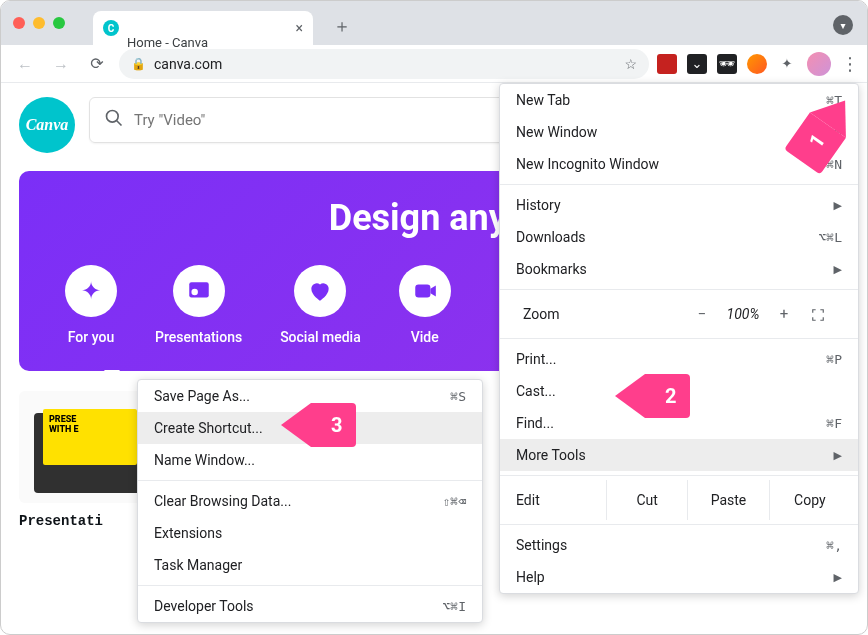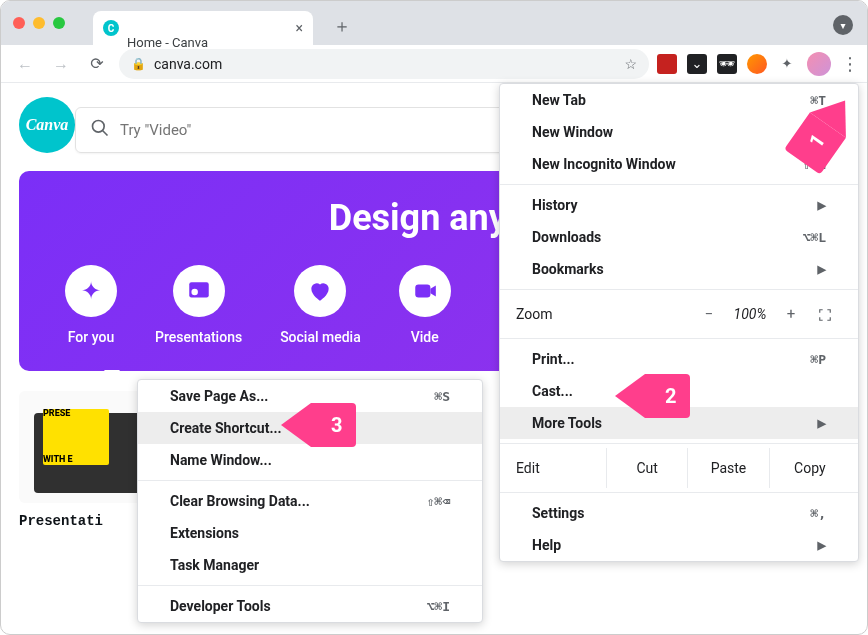--- a/index.html
+++ b/index.html
@@ -28,56 +28,56 @@
 .ext-i { width:20px; height:20px; border-radius:3px; display:flex; align-items:center; justify-content:center; font-size:13px; }
 .ext-red { background:#c5221f; }
 .ext-dark { background:#202124; color:#fff; }
 .ext-org { background:linear-gradient(135deg,#ff9800,#ff5722); border-radius:50%; }
 .ext-puz { color:#5f6368; }
 .avatar { width:24px; height:24px; border-radius:50%; background:linear-gradient(135deg,#f48fb1,#ce93d8); }
 .kebab { color:#5f6368; font-size:18px; letter-spacing:-2px; cursor:pointer; }
 
 
 .content { position:relative; padding:14px 18px; }
-.top-row { display:flex; align-items:flex-end; }
+.top-row { display:flex; gap:14px; align-items:flex-start; }
 .canva-logo { width:56px; height:56px; border-radius:50%; background:#00c4cc; display:flex; align-items:center; justify-content:center; color:#fff; font-weight:600; font-size:16px; font-style:italic; font-family:Georgia,serif; }
 .search { flex:1; height:46px; border:1px solid #e2e2e2; border-radius:6px; display:flex; align-items:center; padding:0 14px; gap:10px; box-shadow:0 1px 2px rgba(0,0,0,0.05); }
 .search-ic { color:#5f6368; font-size:18px; }
 .search-inp { border:none; outline:none; font-size:15px; color:#888; flex:1; background:transparent; }
 
 .hero { margin-top:18px; background:linear-gradient(135deg,#7b2ff7,#9333ea); border-radius:10px; padding:26px 20px 26px; color:#fff; position:relative; }
 .hero-title { font-size:36px; font-weight:700; text-align:center; margin-bottom:26px; }
 .cats { display:flex; gap:38px; justify-content:flex-start; padding-left:26px; }
 .cat { display:flex; flex-direction:column; align-items:center; gap:12px; }
 .cat-circ { width:52px; height:52px; border-radius:50%; background:#fff; display:flex; align-items:center; justify-content:center; font-size:24px; color:#7b2ff7; }
 .cat-lbl { font-size:14px; font-weight:500; }
 .caret-down { width:0; height:0; border-left:8px solid transparent; border-right:8px solid transparent; border-top:10px solid #fff; position:absolute; bottom:-9px; left:85px; }
 
 .cards { display:flex; gap:16px; margin-top:20px; }
 .card { width:150px; }
 .card-img { width:150px; height:112px; background:#f5f5f5; border-radius:6px; display:flex; align-items:center; justify-content:center; position:relative; overflow:hidden; }
 .card-title { font-size:14px; font-weight:600; margin-top:10px; color:#0e1318;font-family:Liberation Mono, monospace; }
 .c-pres { background:#fafafa; }
 .c-pres::before { content:""; position:absolute; width:120px; height:80px; background:#303030; border-radius:4px; top:22px; left:15px; }
-.c-pres-slide { position:absolute; width:66px; height:56px; background:#ffe100; top:18px; left:24px; z-index:2; border-radius:2px; display:flex; flex-direction:column; justify-content:space-between; font-size:9px; font-weight:800; color:#000; line-height:1.1; }
+.c-pres-slide { position:absolute; width:94px; height:56px; background:#ffe100; top:18px; left:24px; z-index:2; border-radius:2px; display:flex; flex-direction:column; justify-content:flex-start; padding:6px; font-size:9px; font-weight:800; color:#000; line-height:1.1; }
 .c-insta { background:#f8f8f8; }
 .c-insta-stack { position:absolute; width:90px; height:90px; background:#fff; border:1px solid #ddd; border-radius:6px; top:12px; left:40px; transform:rotate(12deg); }
 .c-insta-stack2 { position:absolute; width:90px; height:90px; background:#fff; border:1px solid #ddd; border-radius:6px; top:18px; left:30px; transform:rotate(-6deg); display:flex; align-items:center; justify-content:center; }
 .c-insta-circ { width:56px; height:56px; border-radius:50%; background:radial-gradient(circle,#fff 30%,#f48fb1 35%,#81d4fa 70%); }
 .c-poster { background:#fdf6f6; }
 .c-poster-p1 { position:absolute; width:60px; height:80px; background:#fce4ec; top:16px; left:18px; border-radius:2px; }
 .c-poster-p2 { position:absolute; width:50px; height:68px; background:#f5d0c5; top:26px; left:72px; border-radius:2px; }
 
 
 .mainmenu { position:absolute; top:82px; right:8px; width:360px; background:#fff; border:1px solid #dadce0; border-radius:4px; box-shadow:0 2px 10px rgba(0,0,0,0.18); z-index:40; font-size:14px; color:#202124; }
-.mi { display:flex; align-items:center; height:32px; padding:0 32px; justify-content:space-between; cursor:pointer;font-weight:bold; }
+.mi { display:flex; align-items:center; height:32px; padding:0 16px; justify-content:space-between; cursor:pointer; }
 .sc { color:#5f6368; font-size:13px; font-family:ui-monospace,monospace; }
 .sep { height:1px; background:#e8eaed; margin:4px 0; }
 .mi.hl { background:#ededed; }
-.zoom-row { display:flex; align-items:center; height:40px; padding:0 16px; }
+.zoom-row { display:flex; align-items:center; height:40px; padding:0 23px; }
 .zoom-lbl { flex:1; }
 .zbtn { width:34px; text-align:center; color:#5f6368; cursor:pointer; font-size:15px; }
 .zval { width:48px; text-align:center;font-style:italic; }
 .zfull { width:34px; text-align:center; color:#5f6368; }
 .zfull svg { vertical-align:middle; }
 .edit-row { display:flex; align-items:center; height:40px; padding:0 8px 0 16px; }
 .edit-l { width:90px; }
 .ebtn { flex:1; text-align:center; border-left:1px solid #e8eaed; height:100%; display:flex; align-items:center; justify-content:center; cursor:pointer; font-size:14px; }
 .arr { color:#5f6368; font-size:11px; }
 
@@ -250,20 +250,24 @@
         </svg></span>
   </div>
   <div class="sep"></div>
   <div class="mi">
       <span>Print...</span>
       <span class="sc">⌘P</span>
     </div>
   <div class="mi">
       <span>Cast...</span>
     </div>
+  <div class="mi">
+      <span>Find...</span>
+      <span class="sc">⌘F</span>
+    </div>
   <div class="mi hl">
       <span>More Tools</span>
       <span class="arr">▶</span>
     </div>
   <div class="sep"></div>
   <div class="edit-row">
     <span class="edit-l">Edit</span>
     <span class="ebtn">Cut</span>
     <span class="ebtn">Paste</span>
     <span class="ebtn">Copy</span>

